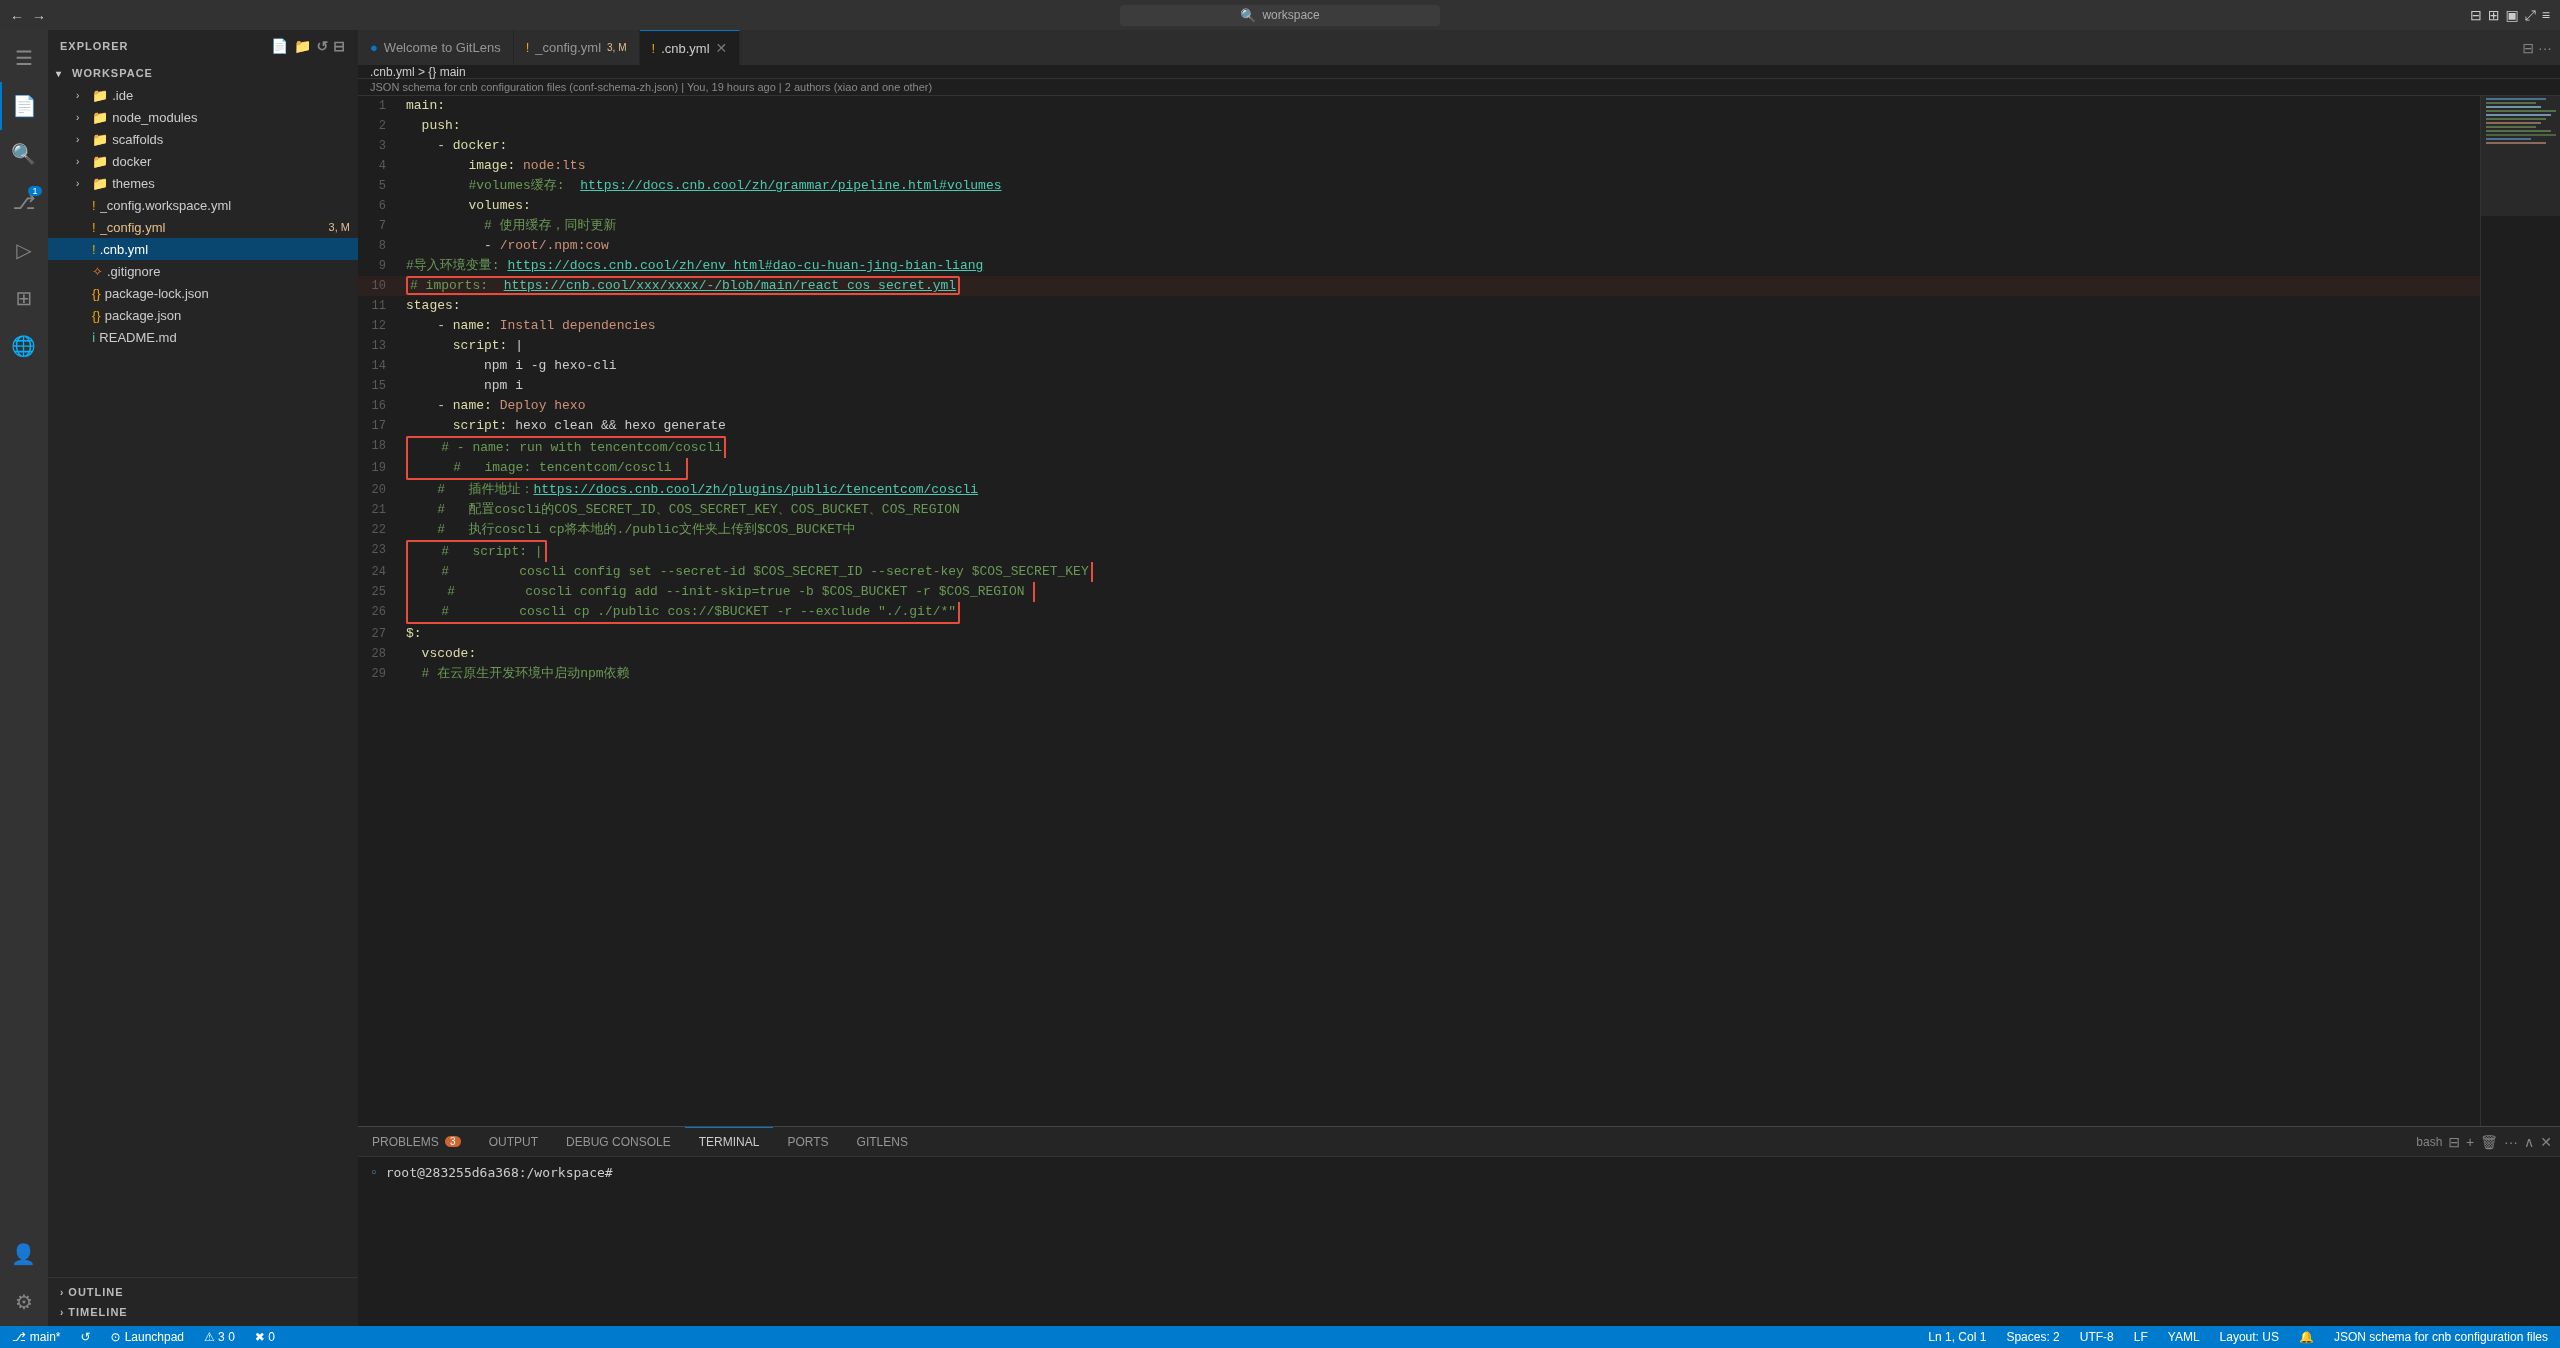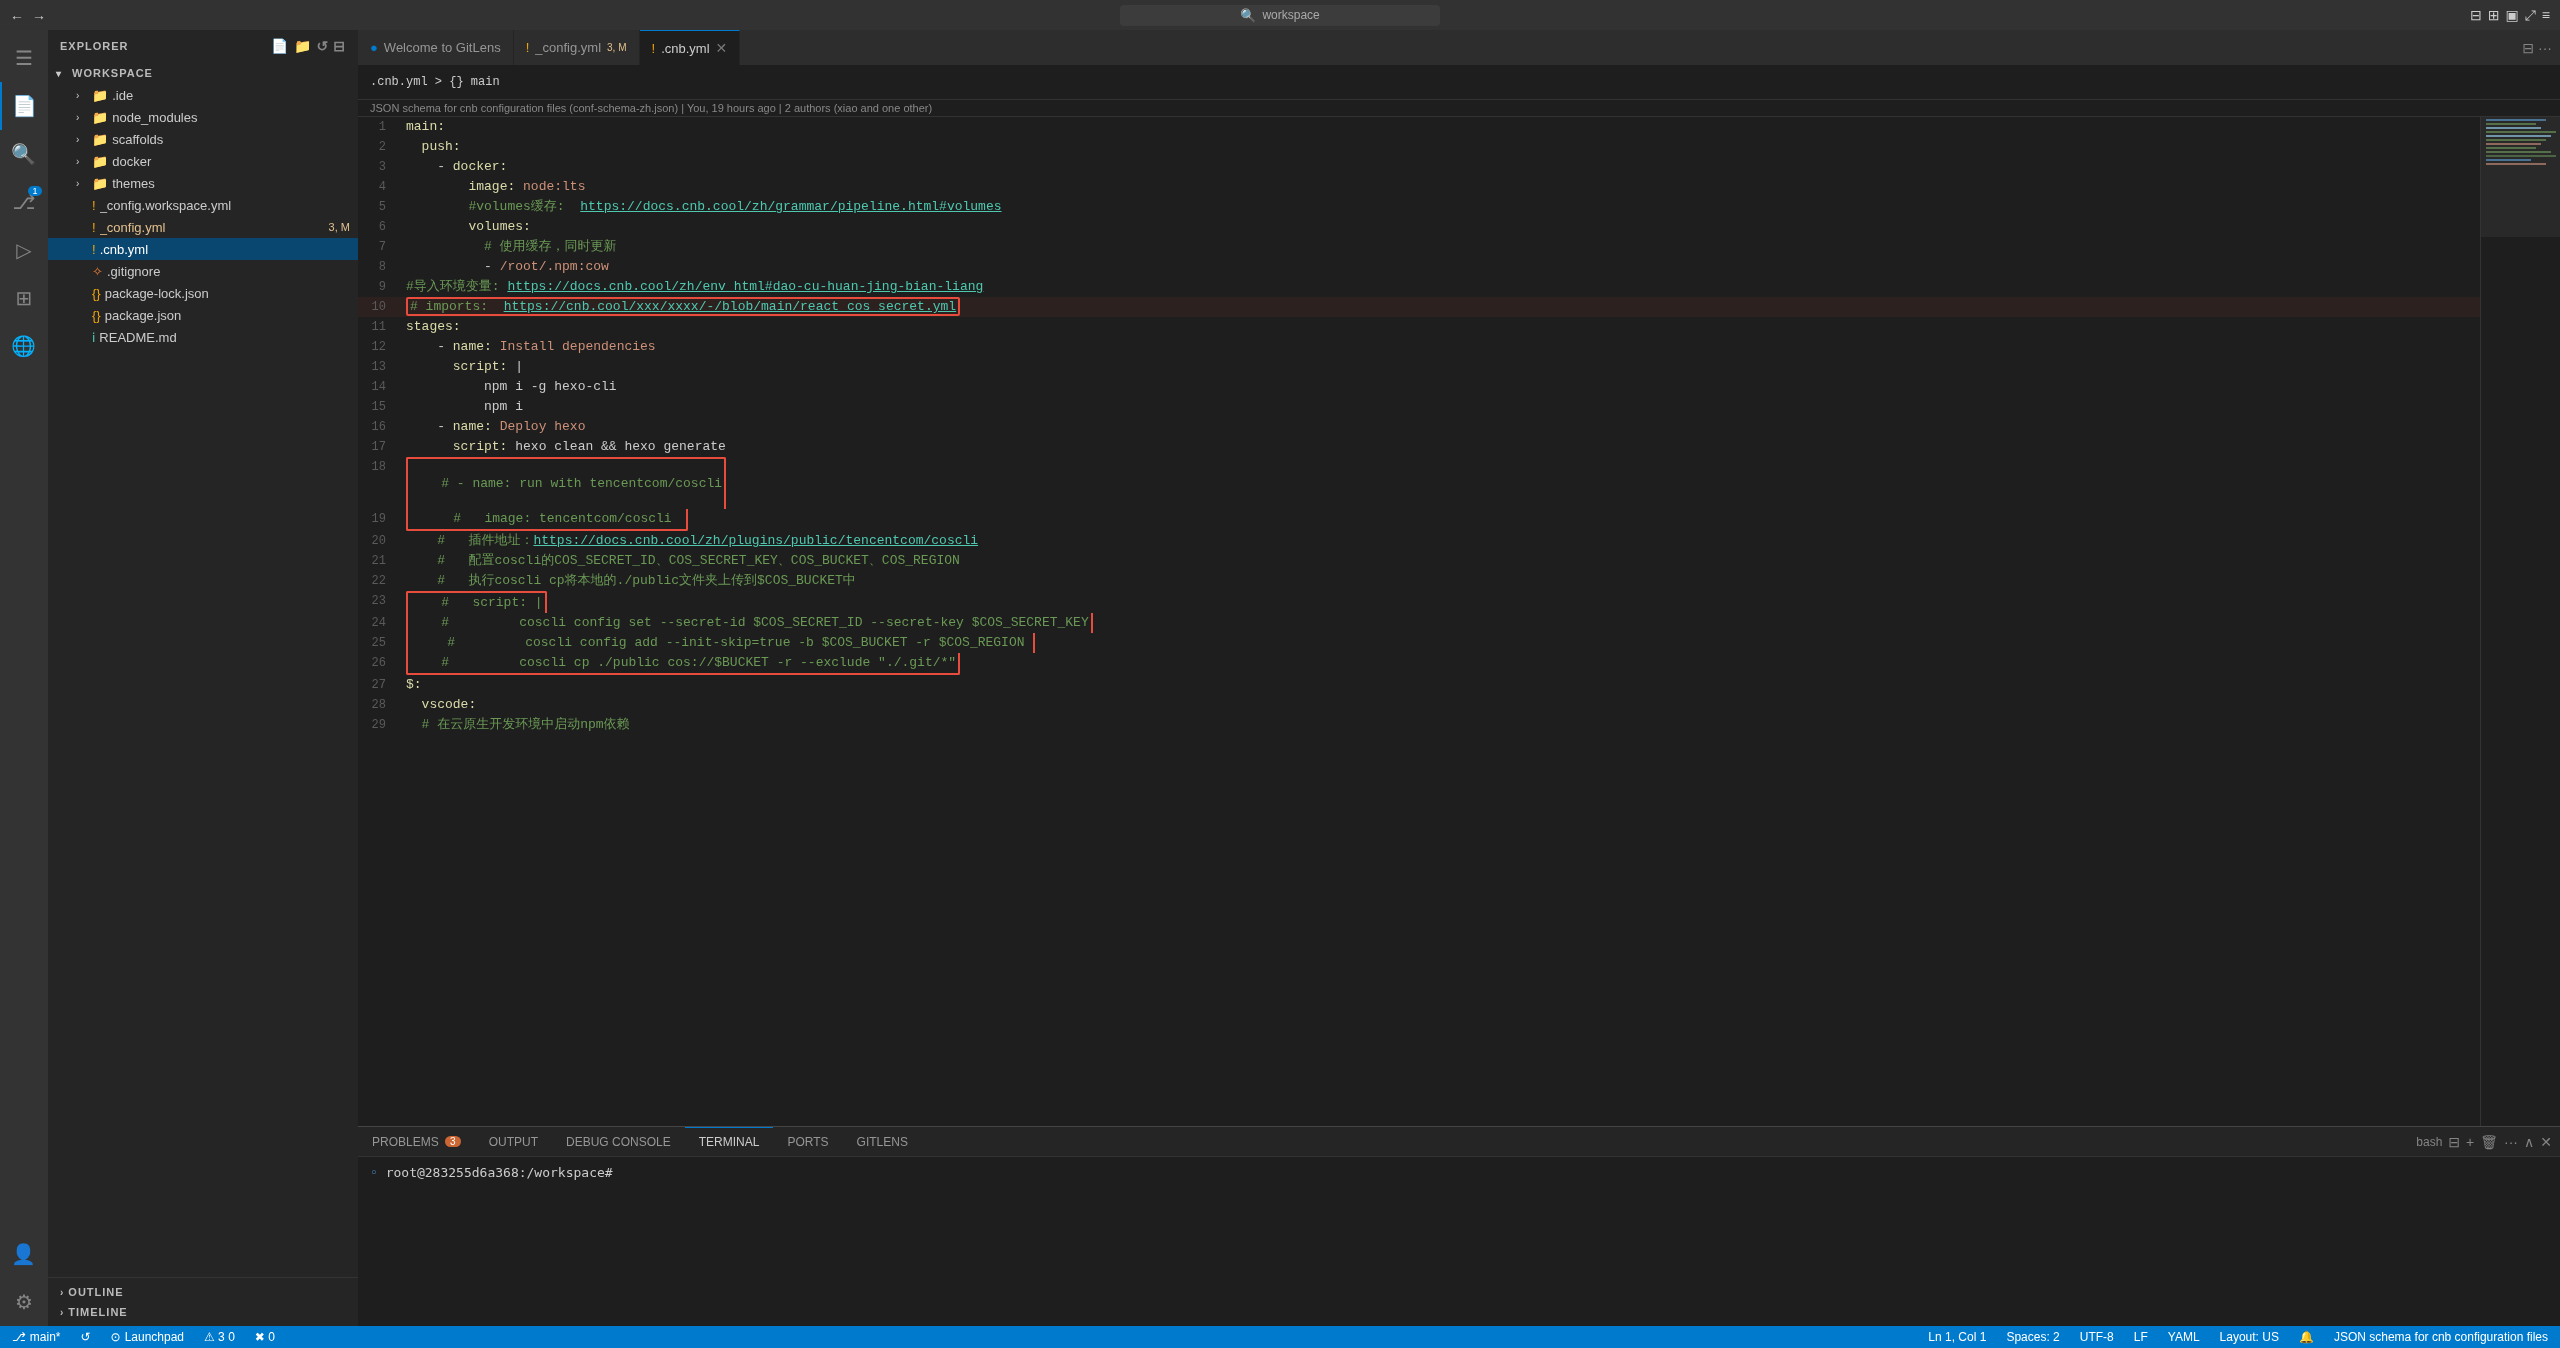--- a/index.html
+++ b/index.html
@@ -190,30 +190,29 @@
     .tab.active {
       background: #1e1e1e;
       color: #ccc;
       border-top: 1px solid #007acc;
     }
     .tab .tab-icon { font-size: 13px; }
     .tab .tab-close { font-size: 14px; color: #777; }
     .tab .modified { color: #e2c08d; font-size: 10px; }
     
     .breadcrumb {
-      height: 35px;
+      height: 14px;
       background: #1e1e1e;
       display: flex;
       align-items: center;
       padding: 0 12px;
       font-size: 12px;
       color: #858585;
       flex-shrink: 0;
       border-bottom: 1px solid #333;
-      font-family: Liberation Mono, monospace;
     }
     .breadcrumb span { color: #ccc; }
     
     .gitlens-header {
       background: #1e1e1e;
       padding: 2px 12px;
       font-size: 11px;
       color: #666;
       flex-shrink: 0;
       border-bottom: 1px solid #333;
@@ -638,21 +637,21 @@
           <div class="line-content">    - <span class="y">name:</span> <span class="s">Deploy hexo</span></div>
         </div>
 
         <div class="code-line">
           <div class="line-number">17</div>
           <div class="line-content">      <span class="y">script:</span> <span class="w">hexo clean &amp;&amp; hexo generate</span></div>
         </div>
 
         <div class="code-line" style="position:relative;">
           <div class="line-number">18</div>
-          <div class="line-content"><span class="c" style="display:inline-block; border: 2px solid #e74c3c; border-bottom: none; border-radius: 2px 2px 0 0; padding: 15px 2px;">    # - name: run with tencentcom/coscli</span></div>
+          <div class="line-content"><span class="c" style="display:inline-block; border: 2px solid #e74c3c; border-bottom: none; border-radius: 2px 2px 0 0; padding: 0 2px;">    # - name: run with tencentcom/coscli</span></div>
         </div>
 
         <div class="code-line">
           <div class="line-number">19</div>
           <div class="line-content"><span class="c" style="display:inline-block; border-left: 2px solid #e74c3c; border-right: 2px solid #e74c3c; border-bottom: 2px solid #e74c3c; border-radius: 0 0 2px 2px; padding: 0 14px;">    #   image: tencentcom/coscli</span></div>
         </div>
 
         <div class="code-line">
           <div class="line-number">20</div>
           <div class="line-content"><span class="c">    #   插件地址：<span style="color:#4ec9b0;text-decoration:underline;">https://docs.cnb.cool/zh/plugins/public/tencentcom/coscli</span></span></div>

